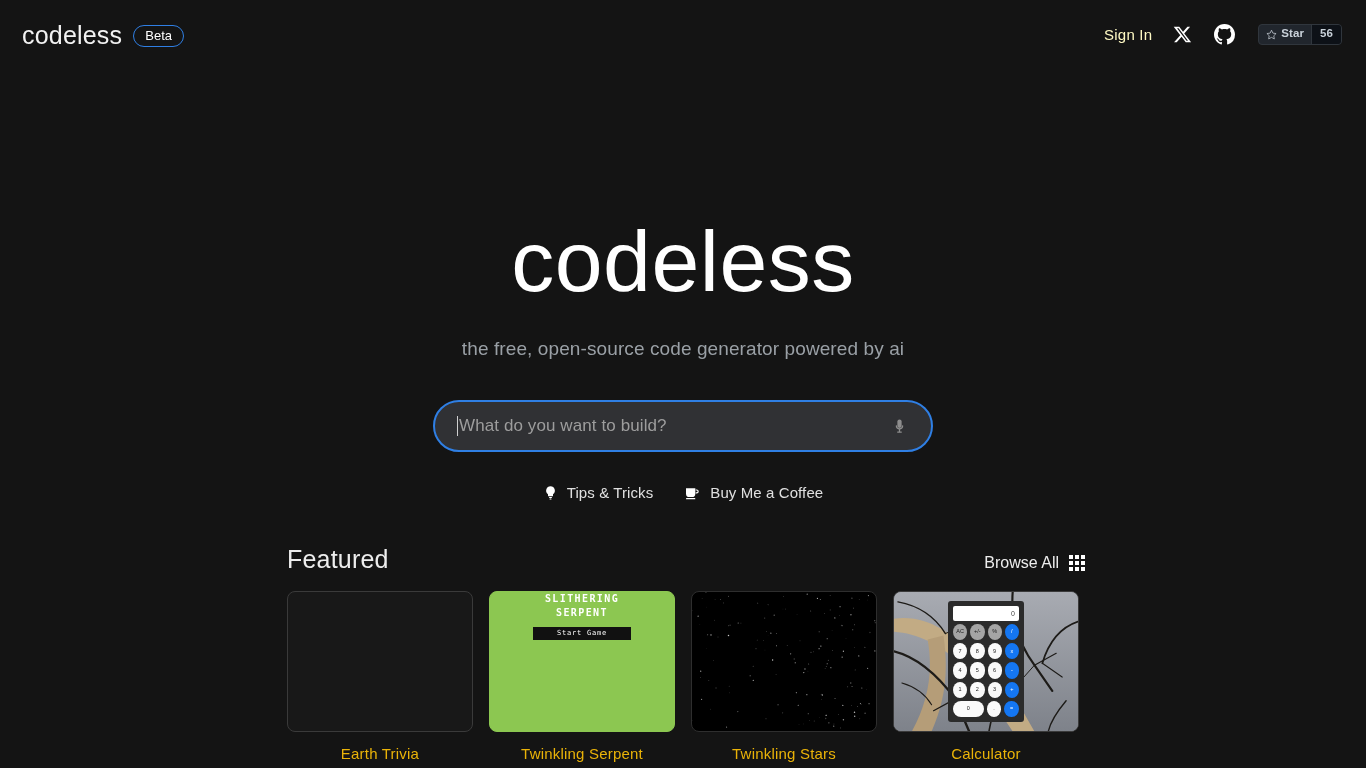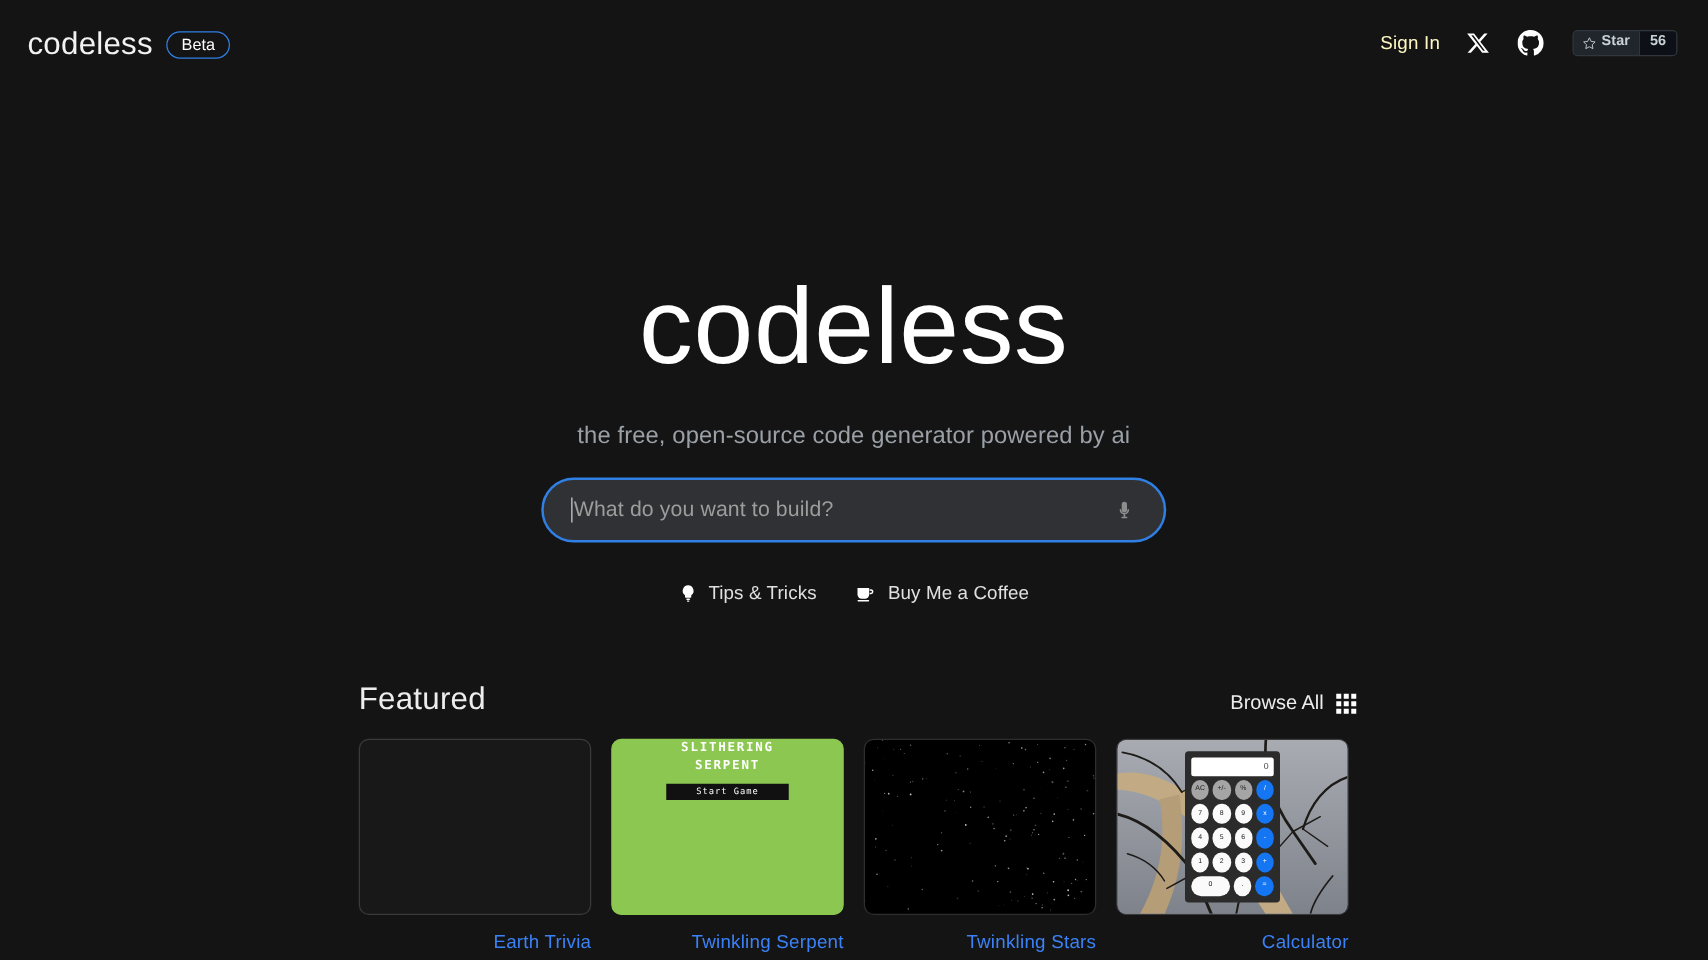--- a/index.html
+++ b/index.html
@@ -128,21 +128,21 @@
   .hero-sub {
     margin-top: 34px;
     font-size: 19px;
     font-weight: 300;
     color: #9aa0a6;
     letter-spacing: 0.1px;
   }
 
   
   .search-wrap {
-    margin-top: 22px;
+    margin-top: 40px;
     width: 500px;
     height: 52px;
     background: #303134;
     border: 2px solid #2f7fe4;
     border-radius: 26px;
     display: flex;
     align-items: center;
     padding: 0 20px 0 22px;
     position: relative;
   }
@@ -246,24 +246,24 @@
     height: 141px;
     border-radius: 8px;
     border: 1px solid #3a3a3a;
     overflow: hidden;
     position: relative;
     background: #1a1a1a;
   }
 
   .card-label {
     margin-top: 14px;
-    text-align: right;
+    text-align: center;
     font-size: 15px;
     font-weight: 300;
-    color: #3b82f6;
+    color: #eab308;
     letter-spacing: 0.2px;
   }
 
   
   .thumb-blank { background: #181818; }
 
   
   .thumb-snake {
     background: #8dc council;
     background: #8cc751;

